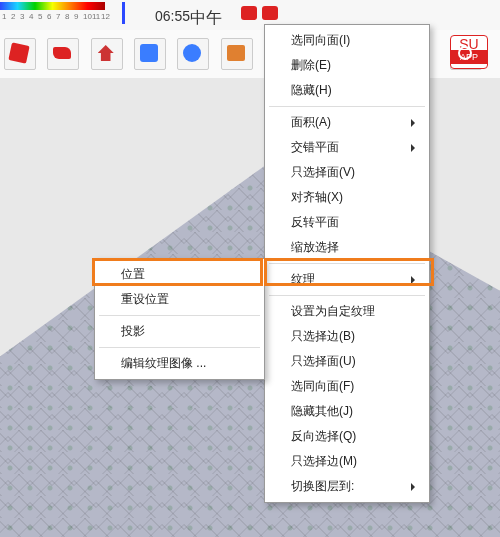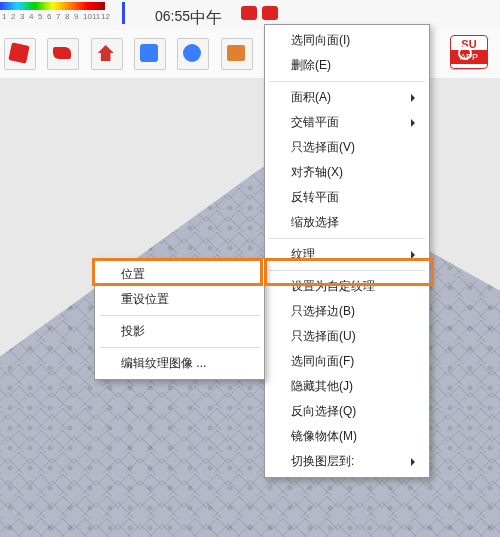--- a/index.html
+++ b/index.html
@@ -23,21 +23,21 @@
   .ico-house { position:absolute; left:6px; top:6px; width:16px; height:16px; background:#c33; clip-path: polygon(50% 0, 100% 50%, 80% 50%, 80% 100%, 20% 100%, 20% 50%, 0 50%); }
   .ico-blue { position:absolute; left:5px; top:5px; width:18px; height:18px; background:#3a7dff; border-radius:3px; }
   .ico-org { position:absolute; left:5px; top:6px; width:18px; height:16px; background:#e08030; border-radius:2px; }
   .ico-bluedash { position:absolute; left:5px; top:5px; width:18px; height:18px; border:2px dashed #3a7dff; box-sizing:border-box; }
   .ico-pg { position:absolute; left:5px; top:5px; width:18px; height:18px; background:#fff; border:1px solid #999; }
   .ico-pgx { position:absolute; left:7px; top:4px; color:#b33; font-size:10px; }
   .ico-rss { position:absolute; left:4px; top:4px; width:20px; height:20px; }
   .ico-rss::after { content:""; position:absolute; left:0; top:0; width:20px; height:20px; border-radius:4px; background:#d22; }
   .ico-rss::before { content:""; position:absolute; left:3px; top:3px; width:14px; height:14px; border-radius:50%; border:2px solid #fff; box-sizing:border-box; z-index:2; }
   .su-app { position:absolute; top:5px; width:36px; height:32px; background:#fff; border:1px solid #d22; border-radius:4px; text-align:center; }
-  .su-app .su { color:#d22; font-weight:bold; font-size:11px; line-height:12px; padding-top:2px; }
+  .su-app .su { color:#d22; font-weight:normal; font-size:14px; line-height:12px; padding-top:2px; }
   .su-app .ap { color:#fff; background:#d22; font-size:9px; line-height:14px; }
 
   
   .viewport { position: absolute; left: 0; top: 78px; width: 500px; height: 459px; overflow:hidden; }
   .sky { position:absolute; inset:0; background:#e8e8e8; }
   .ground { position:absolute; left:-80px; top:0; width:700px; height:560px;
     background:
       repeating-linear-gradient(45deg, rgba(0,0,0,0) 0 10px, rgba(0,0,0,0.08) 10px 12px),
       repeating-linear-gradient(-45deg, rgba(0,0,0,0) 0 10px, rgba(0,0,0,0.06) 10px 12px),
       radial-gradient(circle at 10px 10px, #9aa 2px, transparent 3px),
@@ -101,37 +101,38 @@
   </div>
 
   <div class="viewport">
     <div class="sky"></div>
     <div class="ground"></div>
   </div>
 
   <div class="menu" id="ctxmenu" style="left:264px; top:24px; width:160px;">
       <div class="item">选同向面(I)</div>
       <div class="item">删除(E)</div>
+      <div class="item">隐藏(H)</div>
       <div class="sep"></div>
       <div class="item arrow">面积(A)</div>
       <div class="item arrow">交错平面</div>
       <div class="item">只选择面(V)</div>
       <div class="item">对齐轴(X)</div>
       <div class="item">反转平面</div>
       <div class="item">缩放选择</div>
       <div class="sep"></div>
       <div class="item arrow">纹理</div>
       <div class="sep"></div>
       <div class="item">设置为自定纹理</div>
       <div class="item">只选择边(B)</div>
       <div class="item">只选择面(U)</div>
       <div class="item">选同向面(F)</div>
       <div class="item">隐藏其他(J)</div>
       <div class="item">反向选择(Q)</div>
-      <div class="item">镜像物体(M)</div>
+      <div class="item">只选择边(M)</div>
       <div class="item arrow">切换图层到:</div>
     </div>
 
   <div class="menu" id="submenu" style="left:94px; top:258px; width:165px;">
       <div class="item">位置</div>
       <div class="item">重设位置</div>
       <div class="sep"></div>
       <div class="item">投影</div>
       <div class="sep"></div>
       <div class="item">编辑纹理图像 ...</div>

